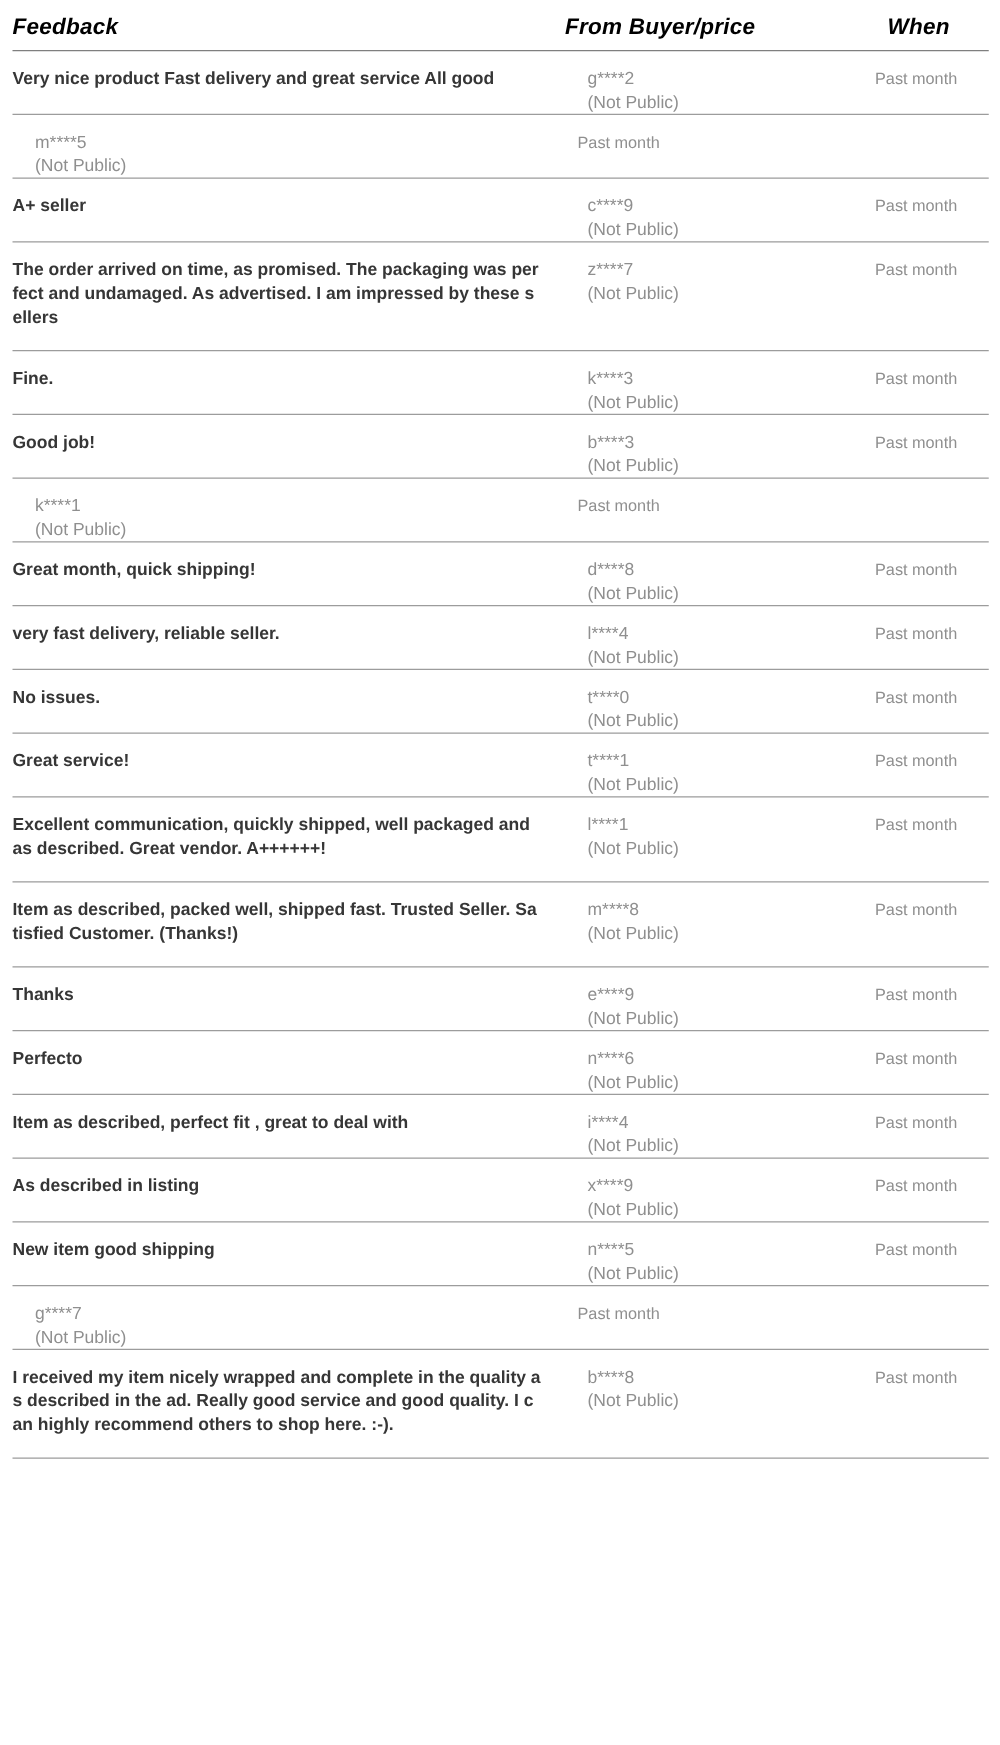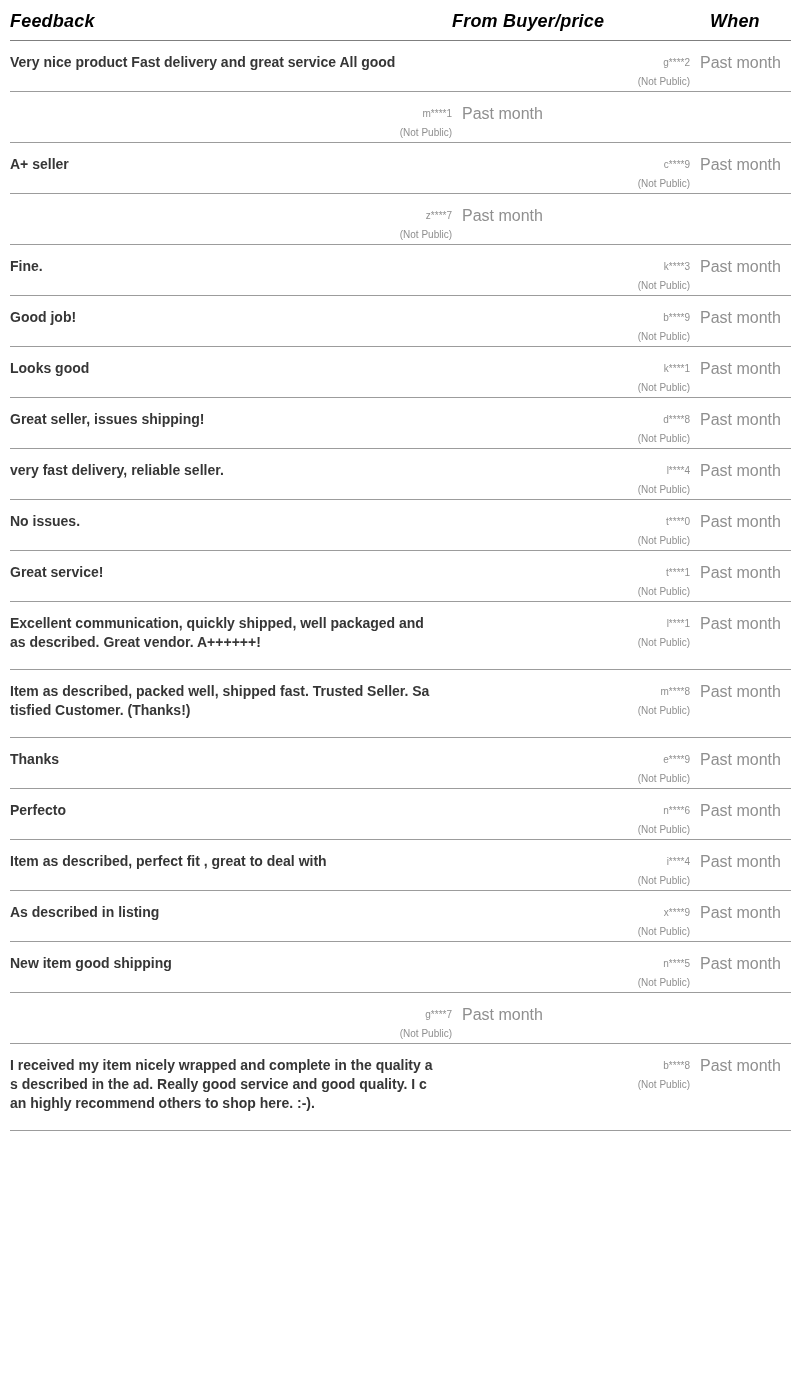--- a/index.html
+++ b/index.html
@@ -42,28 +42,27 @@
     padding: 12px 18px 17px 0;
     font-size: 14px;
     line-height: 19px;
     color: var(--c-text, #363636);
     word-break: break-all;
     white-space: pre-wrap;
     font-weight: bold;
   }
   .cell-buyer {
     padding: 12px 0 0 18px;
-    font-size: 10px;
+    font-size: 14px;
     line-height: 19px;
     color: var(--c-muted, #8f8f8f);
-    text-align: right;
   }
   .cell-when {
     padding: 12px 0 0 10px;
-    font-size: 16px;
+    font-size: 13px;
     line-height: 19px;
     color: var(--c-muted, #8f8f8f);
   }
 </style>
 </head>
 <body style="background: rgb(255, 255, 255);">
 
 <div class="feedback-table">
   <div class="thead">
     <div class="th th-feedback">Feedback</div>
@@ -75,72 +74,72 @@
     <div class="cell cell-feedback">Very nice product Fast delivery and great service All good</div>
     <div class="cell cell-buyer">
       <div class="buyer-id">g****2</div>
       <div class="buyer-privacy">(Not Public)</div>
     </div>
     <div class="cell cell-when">Past month</div>
   </div>
 
   <div class="row">
     <div class="cell cell-buyer">
-      <div class="buyer-id">m****1</div>
+      <div class="buyer-id">m****5</div>
       <div class="buyer-privacy">(Not Public)</div>
     </div>
     <div class="cell cell-when">Past month</div>
   </div>
 
   <div class="row">
     <div class="cell cell-feedback">A+ seller</div>
     <div class="cell cell-buyer">
       <div class="buyer-id">c****9</div>
       <div class="buyer-privacy">(Not Public)</div>
     </div>
     <div class="cell cell-when">Past month</div>
   </div>
 
   <div class="row">
+    <div class="cell cell-feedback">The order arrived on time, as promised. The packaging was perfect and undamaged. As advertised. I am impressed by these sellers</div>
     <div class="cell cell-buyer">
       <div class="buyer-id">z****7</div>
       <div class="buyer-privacy">(Not Public)</div>
     </div>
     <div class="cell cell-when">Past month</div>
   </div>
 
   <div class="row">
     <div class="cell cell-feedback">Fine.</div>
     <div class="cell cell-buyer">
       <div class="buyer-id">k****3</div>
       <div class="buyer-privacy">(Not Public)</div>
     </div>
     <div class="cell cell-when">Past month</div>
   </div>
 
   <div class="row">
     <div class="cell cell-feedback">Good job!</div>
     <div class="cell cell-buyer">
-      <div class="buyer-id">b****9</div>
-      <div class="buyer-privacy">(Not Public)</div>
-    </div>
-    <div class="cell cell-when">Past month</div>
-  </div>
-
-  <div class="row">
-    <div class="cell cell-feedback">Looks good</div>
+      <div class="buyer-id">b****3</div>
+      <div class="buyer-privacy">(Not Public)</div>
+    </div>
+    <div class="cell cell-when">Past month</div>
+  </div>
+
+  <div class="row">
     <div class="cell cell-buyer">
       <div class="buyer-id">k****1</div>
       <div class="buyer-privacy">(Not Public)</div>
     </div>
     <div class="cell cell-when">Past month</div>
   </div>
 
   <div class="row">
-    <div class="cell cell-feedback">Great seller, issues shipping!</div>
+    <div class="cell cell-feedback">Great month, quick shipping!</div>
     <div class="cell cell-buyer">
       <div class="buyer-id">d****8</div>
       <div class="buyer-privacy">(Not Public)</div>
     </div>
     <div class="cell cell-when">Past month</div>
   </div>
 
   <div class="row">
     <div class="cell cell-feedback">very fast delivery, reliable seller.</div>
     <div class="cell cell-buyer">

